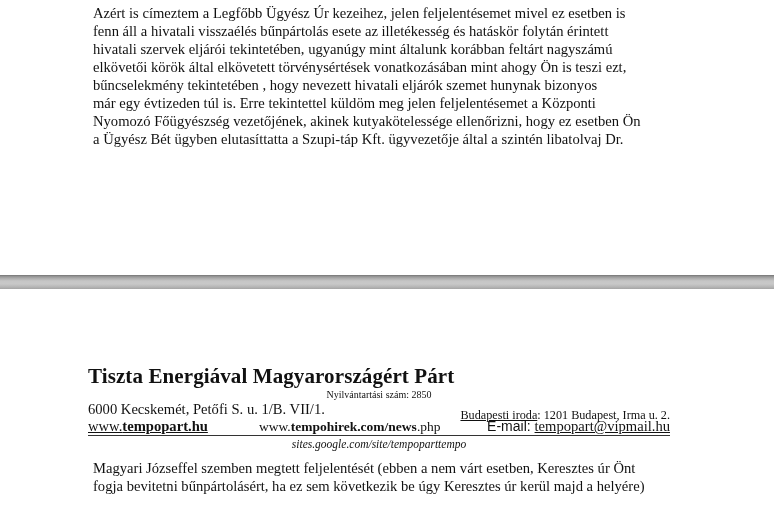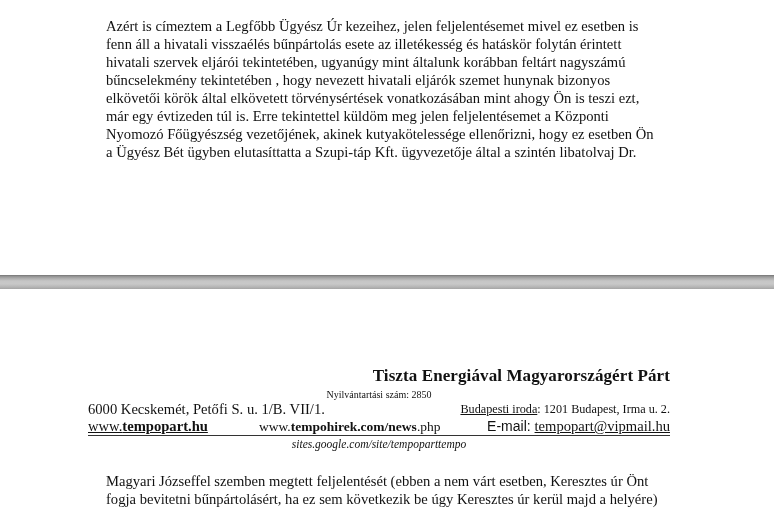--- a/index.html
+++ b/index.html
@@ -31,60 +31,60 @@
       width: 774px;
       height: 14px;
       background: linear-gradient(to bottom,
         #6f6f6f 0px, #8e8e8e 1px, #a9a9a9 3px, #c6c6c6 6px,
         #c8c8c8 9px, #b5b5b5 12px, #a4a4a4 14px);
     }
 
     .para {
       position: absolute;
       left: 90px;
-      margin: 16px;
+      margin: 3px;
       font-size: 14.6px;
       line-height: 18px;
       white-space: nowrap;
     }
     .para .line { display: block; height: 18px; }
     .para-top { top: 1px; }
     .para-bottom { top: 456px; }
 
     .letterhead {
       position: absolute;
       left: 88px;
       top: 364px;
       width: 582px;
     }
     .lh-title {
-      text-align: right;
+      text-align: left;
       font-weight: bold;
-      font-size: 17px;
+      font-size: 21px;
       line-height: 24px;
       margin: 0;
       letter-spacing: 0.1px;
     }
     .lh-reg {
       text-align: center;
       font-size: 10px;
       line-height: 13px;
       margin: 0;
     }
     .lh-row {
       position: relative;
       height: 17px;
       font-size: 14.6px;
       line-height: 17px;
       white-space: nowrap;
     }
     .lh-row .left { position: absolute; left: 0; top: 0; }
     .lh-row .right { position: absolute; right: 0; top: 0; }
     .lh-row .mid { position: absolute; left: 171px; top: 0; font-size: 13.5px; }
-    .lh-row .small { font-size: 12.2px; }
+    .lh-row .small { font-size: 12.2px; margin-top: 6px; }
     .u { text-decoration: underline; }
     .b { font-weight: bold; text-align: center; }
     .lh-rule {
       height: 1px;
       background: #333333;
       margin-top: 0px;
     }
     .lh-sites {
       text-align: center;
       font-style: italic;
@@ -95,22 +95,22 @@
     .email-label { font-family: "Liberation Sans", "DejaVu Sans", sans-serif; font-size: 14px; }
   </style>
 </head>
 <body>
 
 <div class="page page-top">
   <div class="para para-top">
     <span class="line">Azért is címeztem a Legfőbb Ügyész Úr kezeihez, jelen feljelentésemet mivel ez esetben is</span>
     <span class="line">fenn áll a hivatali visszaélés bűnpártolás esete az illetékesség és hatáskör folytán érintett</span>
     <span class="line">hivatali szervek eljárói tekintetében, ugyanúgy mint általunk korábban feltárt nagyszámú</span>
+    <span class="line">elkövetői körök által elkövetett törvénysértések vonatkozásában mint ahogy Ön is teszi ezt,</span>
     <span class="line">bűncselekmény tekintetében , hogy nevezett hivatali eljárók szemet hunynak bizonyos</span>
-    <span class="line">elkövetői körök által elkövetett törvénysértések vonatkozásában mint ahogy Ön is teszi ezt,</span>
     <span class="line">már egy évtizeden túl is. Erre tekintettel küldöm meg jelen feljelentésemet a Központi</span>
     <span class="line">Nyomozó Főügyészség vezetőjének, akinek kutyakötelessége ellenőrizni, hogy ez esetben Ön</span>
     <span class="line">a Ügyész Bét ügyben elutasíttatta a Szupi-táp Kft. ügyvezetője által a szintén libatolvaj Dr.</span>
   </div>
 </div>
 
 <div class="separator"></div>
 
 <div class="page page-bottom"></div>
 

